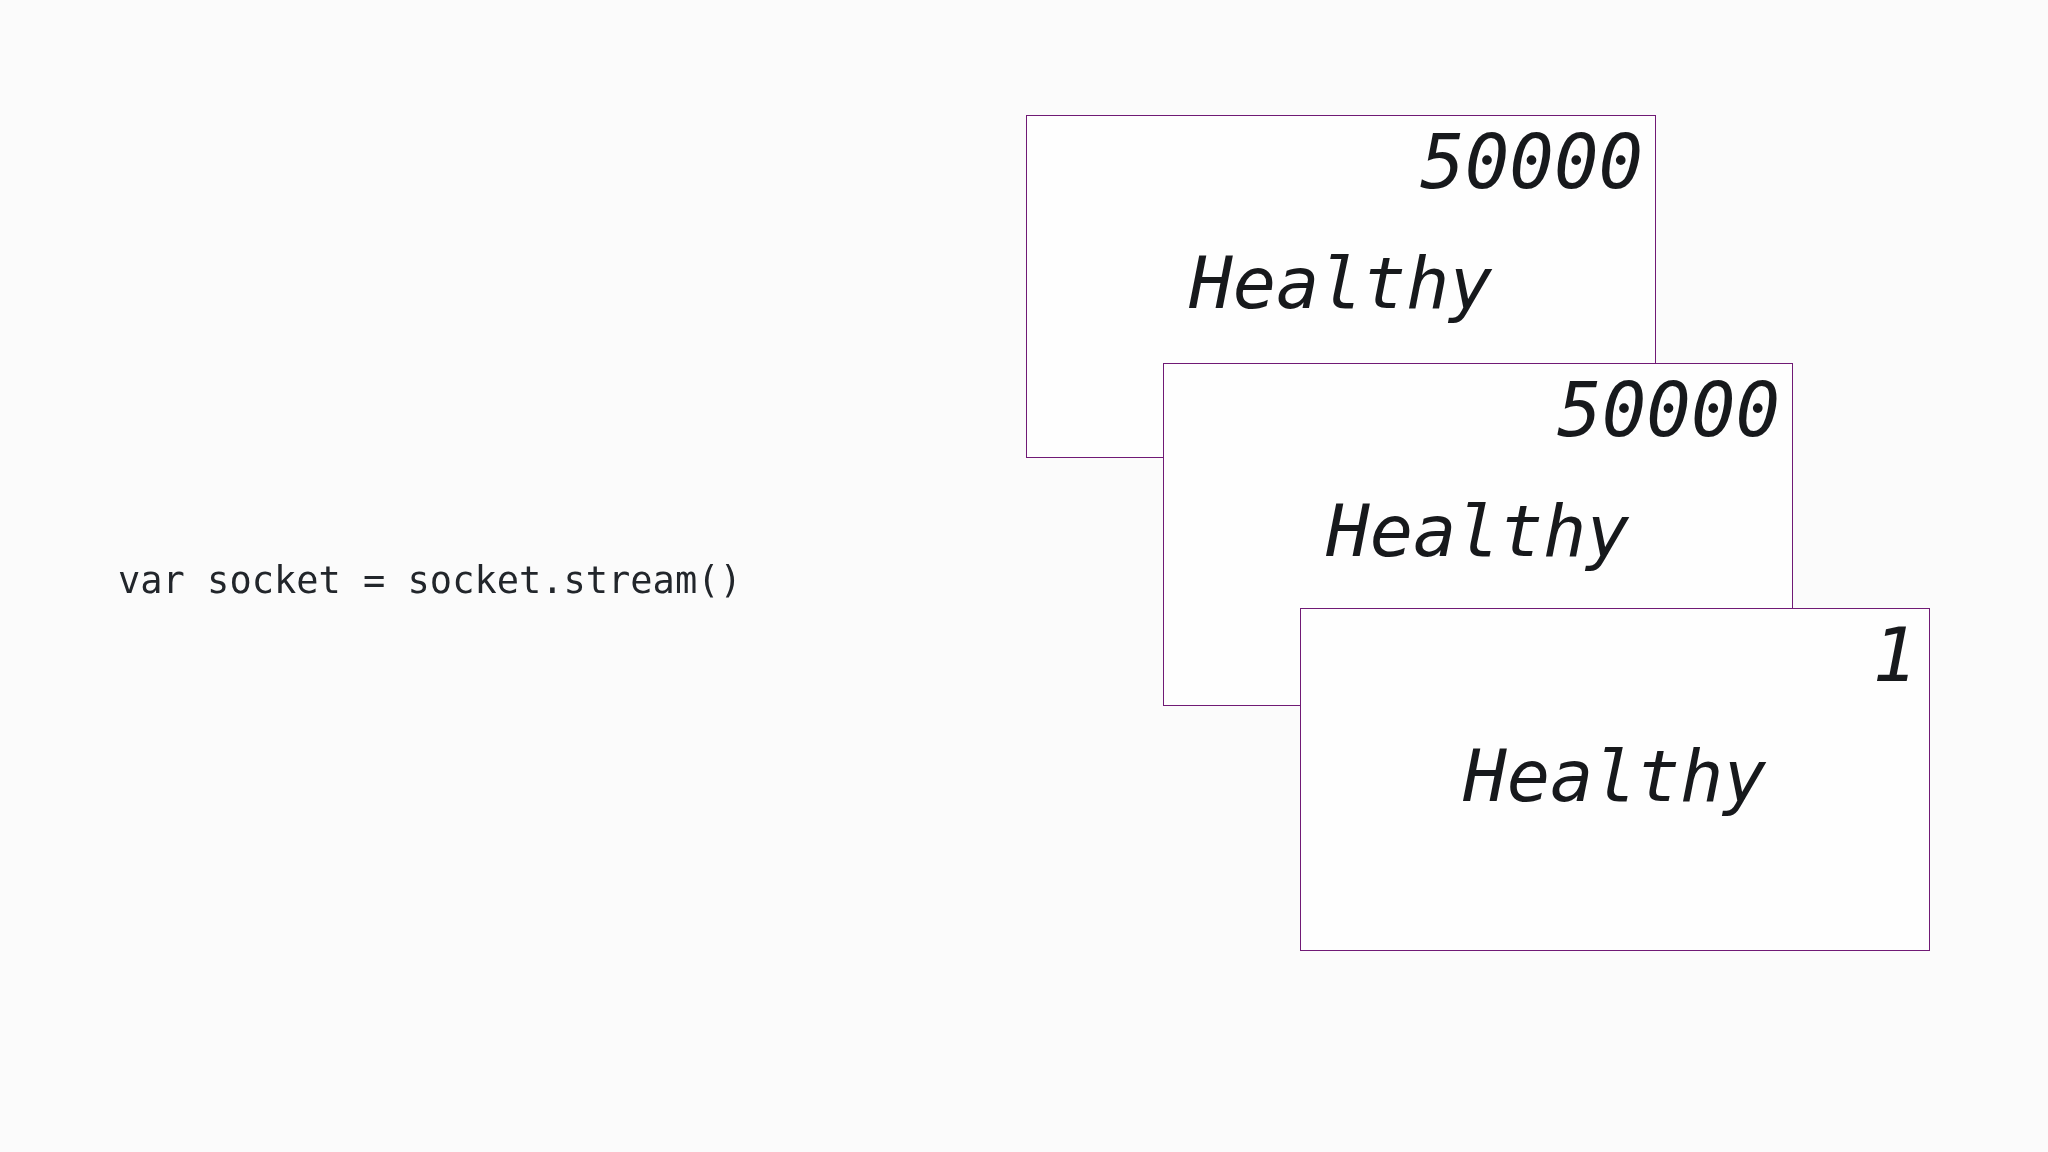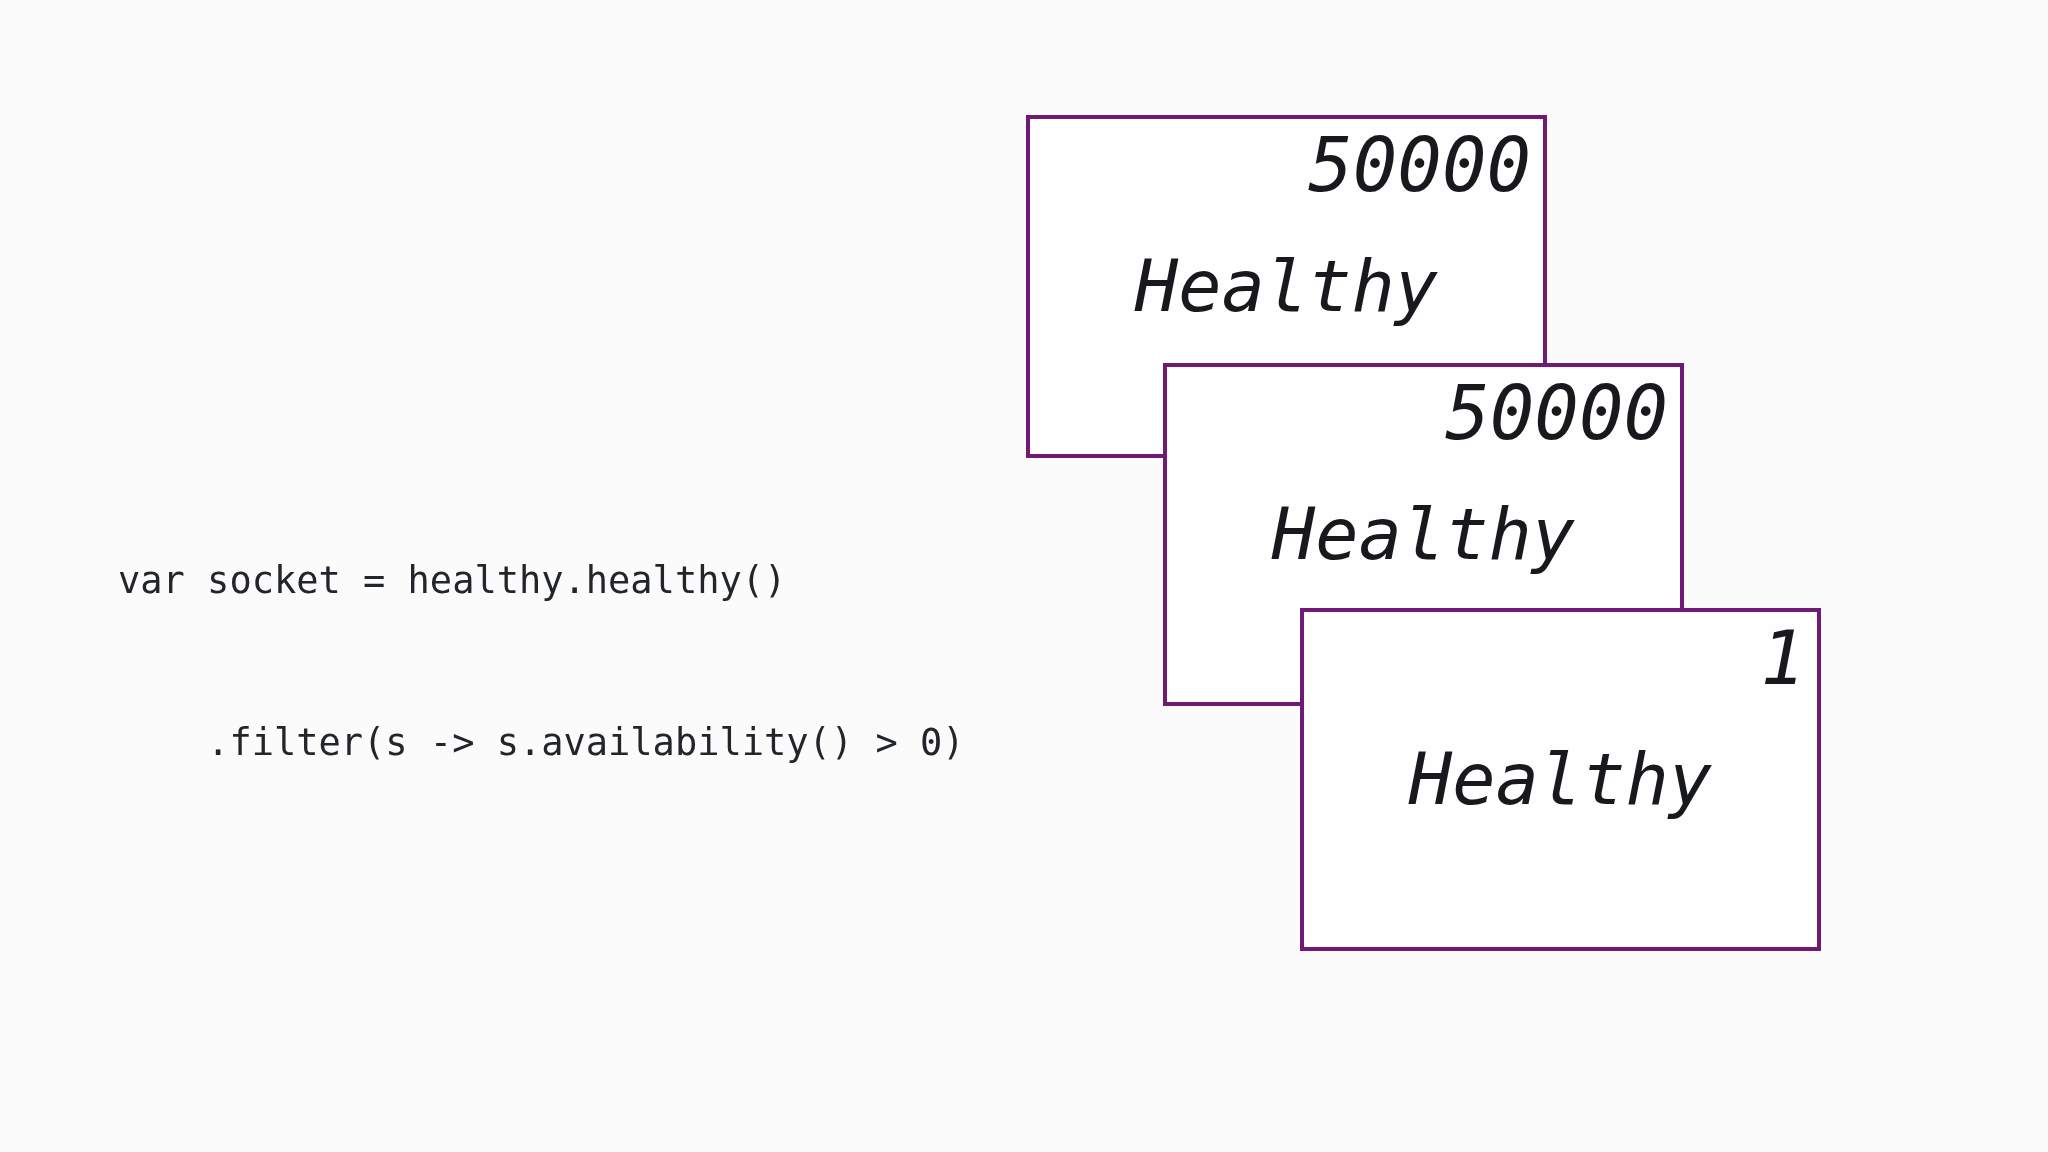--- a/index.html
+++ b/index.html
@@ -29,25 +29,25 @@
     white-space: pre;
   }
   .code-line {
     white-space: pre;
     display: block;
   }
 
   
   .card {
     position: absolute;
-    width: 521px;
+    width: 630px;
     height: 343px;
     box-sizing: border-box;
     background: #fefefe;
-    border: 4px solid #701a75;
+    border: 1px solid #701a75;
   }
   .card-back   { left: 1026px; top: 115px; z-index: 1; }
   .card-middle { left: 1163px; top: 363px; z-index: 2; }
   .card-front  { left: 1300px; top: 608px; z-index: 3; }
 
   .card .count {
     position: absolute;
     top: 4px;
     right: 12px;
     font-size: 74px;
@@ -66,22 +66,21 @@
     font-style: italic;
     color: #17191c;
   }
 </style>
 </head>
 <body>
 
 <div class="canvas">
 
   <div class="code-block">
-    <span class="code-line">var socket = healthy.healthy()</span>
-    <span class="code-line">    .filter(s -&gt; s.availability() &gt; 0)</span>
+    <span class="code-line">var socket = socket.stream()</span>
   </div>
 
   <div class="card card-back">
     <div class="count">50000</div>
     <div class="status">Healthy</div>
   </div>
 
   <div class="card card-middle">
     <div class="count">50000</div>
     <div class="status">Healthy</div>

